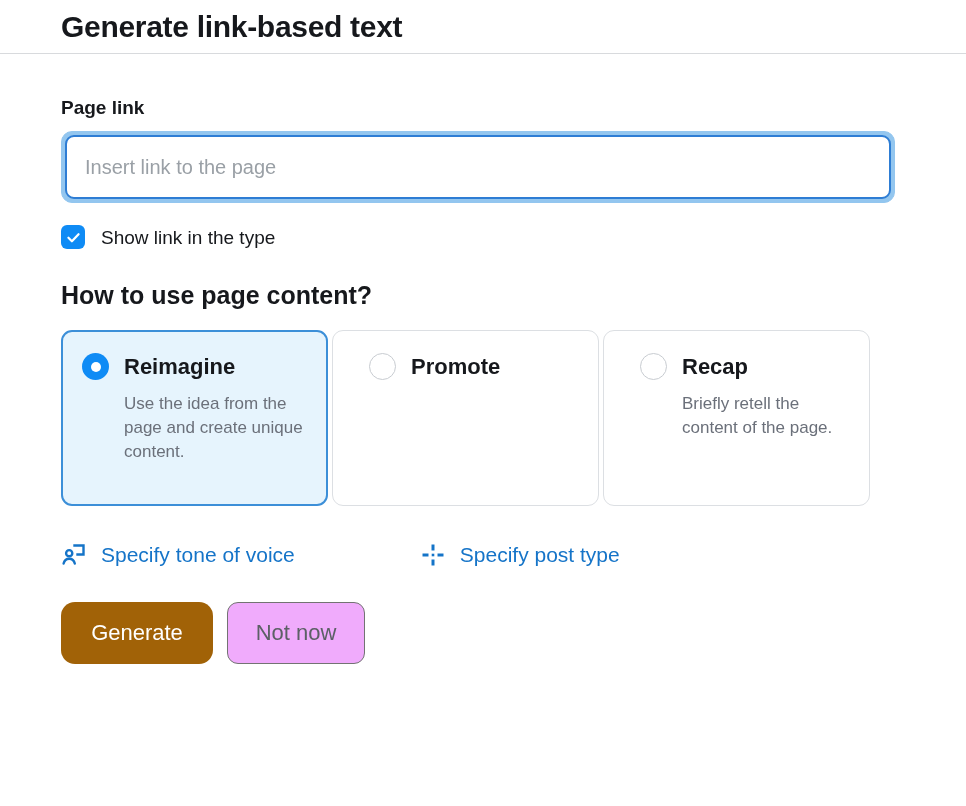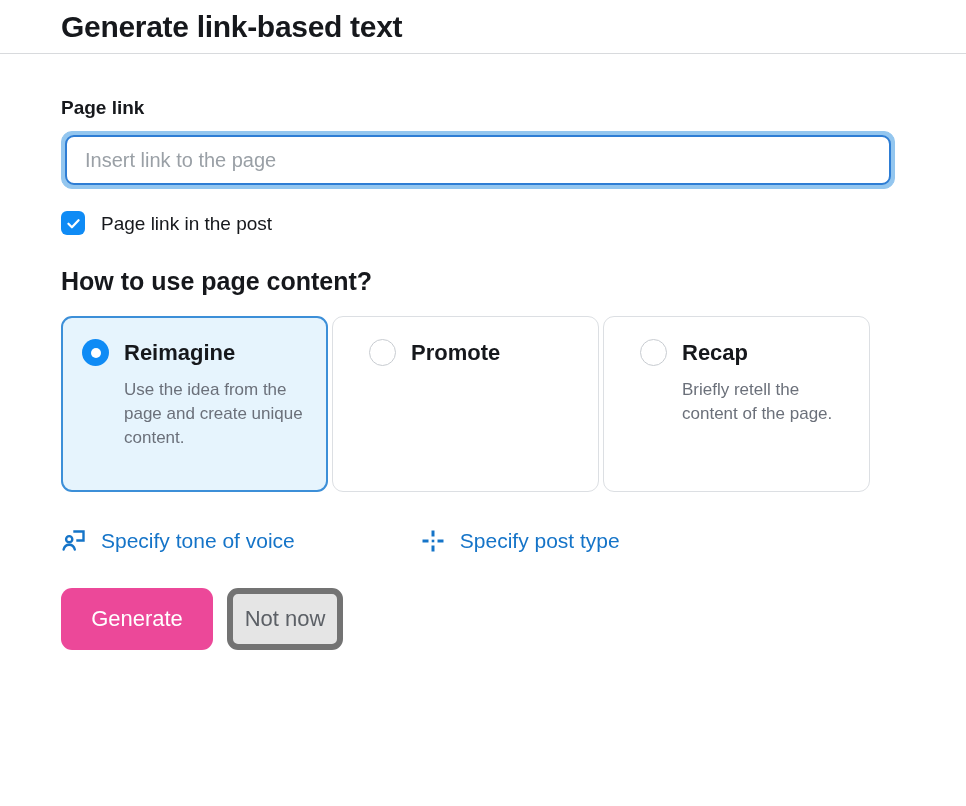--- a/index.html
+++ b/index.html
@@ -41,21 +41,21 @@
     font-size: 19px;
     font-weight: bold;
     color: #16181c;
     margin-bottom: 14px;
     line-height: 1;
   }
 
   
   .input-wrap {
     width: 834px;
-    height: 58px;
+    height: 72px;
     border-radius: 11px;
     border: 1px solid #93c6ef;
     background: #93c6ef;
     padding: 3px;
   }
   .link-input {
     width: 100%;
     height: 100%;
     border: 2px solid #2e7dd4;
     border-radius: 9px;
@@ -197,31 +197,32 @@
   }
   .btn {
     font-family: "Liberation Sans", sans-serif;
     font-size: 22px;
     border-radius: 11px;
     cursor: pointer;
     border: none;
     line-height: 1;
   }
   .btn-primary {
-    background: #ec4899;
+    background: #a16207;
     color: #ffffff;
     width: 152px;
     height: 62px;
+    border-radius: 14px;
   }
   .btn-secondary {
-    background: #e5e5e5;
+    background: #f0abfc;
     color: #5c6066;
-    width: 116px;
+    width: 138px;
     height: 62px;
-    border: 6px solid #737373;
+    border: 1px solid #737373;
     margin-left: 14px;
   }
 </style>
 </head>
 <body>
 
 <div class="dialog-header">
   <div class="dialog-title">Generate link-based text</div>
 </div>
 
@@ -232,21 +233,21 @@
   <div class="input-wrap">
     <input class="link-input" type="text" placeholder="Insert link to the page" style="">
   </div>
 
   <div class="checkbox-row">
     <span class="checkbox-box">
       <svg width="15" height="15" viewBox="0 0 16 16">
         <path d="M2.6 8.3 L6.3 12 L13.4 4.6" fill="none" stroke="#ffffff" stroke-width="2.4" stroke-linecap="round" stroke-linejoin="round"></path>
       </svg>
     </span>
-    <span class="checkbox-label">Page link in the post</span>
+    <span class="checkbox-label">Show link in the type</span>
   </div>
 
   <div class="section-heading">How to use page content?</div>
 
   <div class="option-cards">
 
     <div class="option-card selected">
       <div class="option-head">
         <span class="radio checked"></span>
         <span class="option-title">Reimagine</span>

